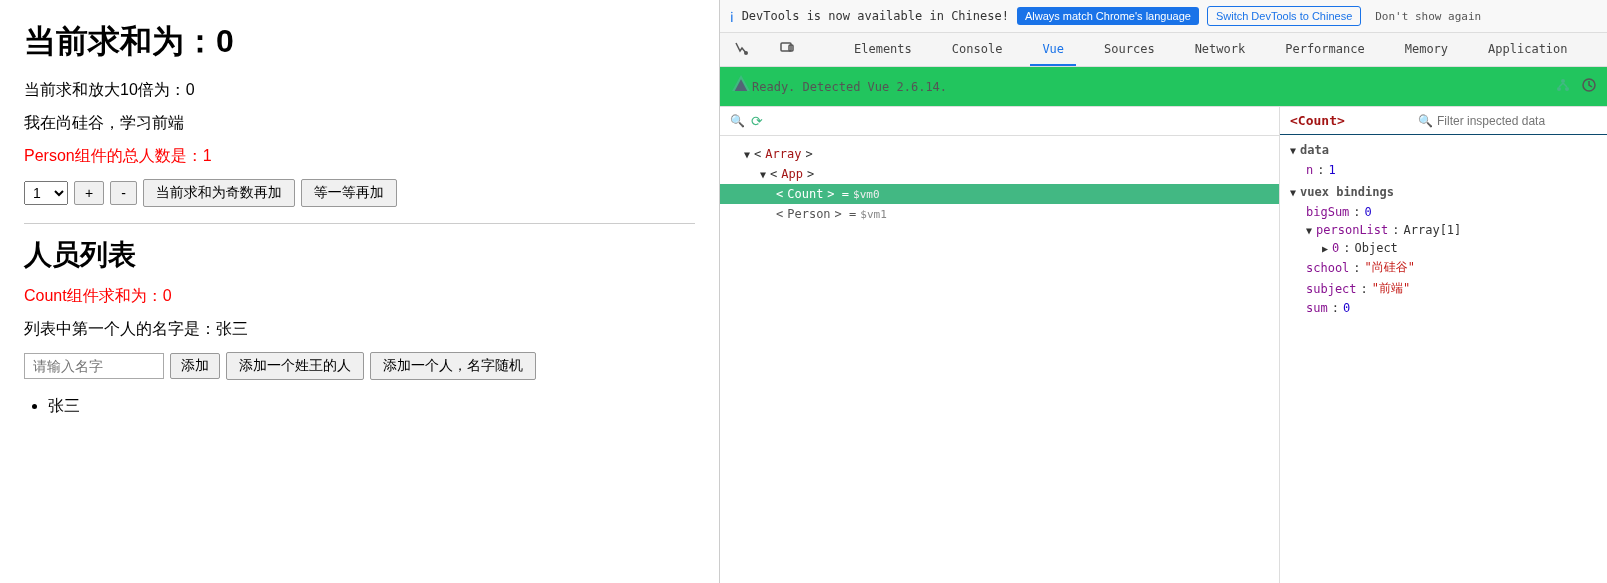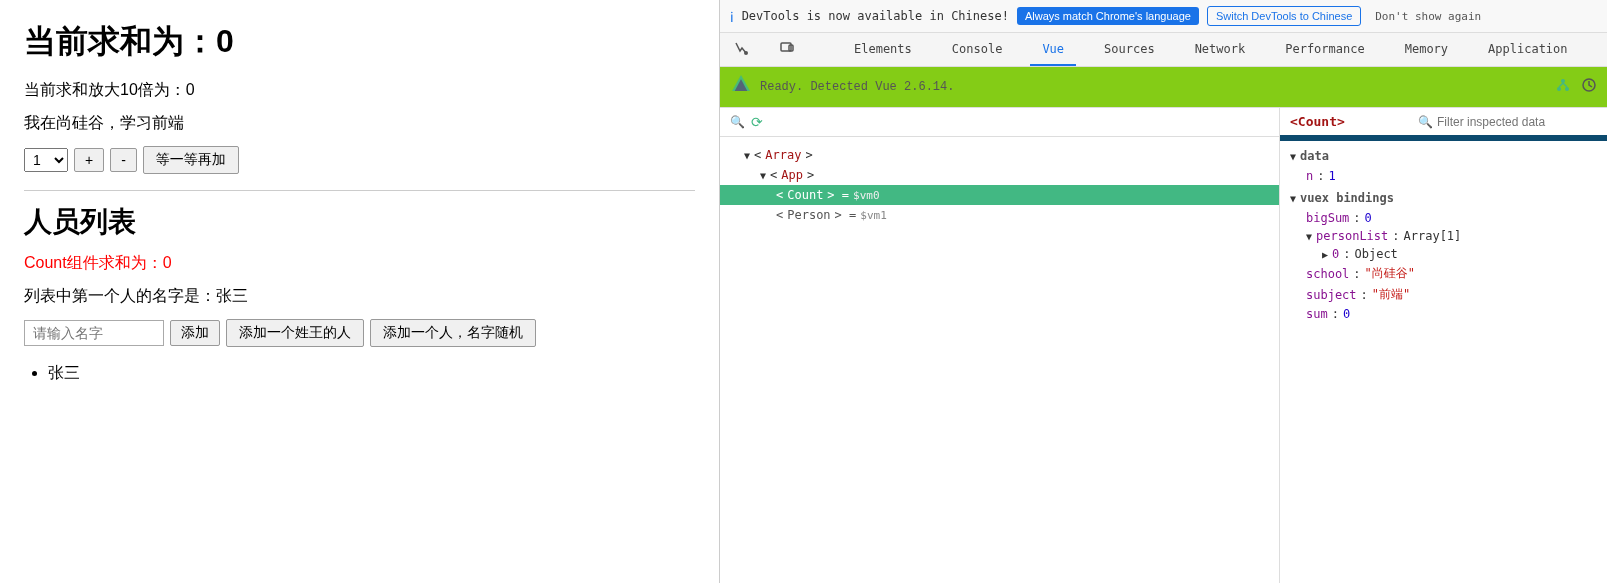--- a/index.html
+++ b/index.html
@@ -173,23 +173,22 @@
       flex: 1;
       overflow: hidden;
     }
 
     
     .vue-header {
       display: flex;
       align-items: center;
       padding: 6px 10px;
       border-bottom: 1px solid #ddd;
-      background: #84cc16;
-      gap: 8px;
-      font-family: Liberation Mono, monospace;
+      background: #22c55e;
+      gap: 0;
     }
     .vue-logo {
       color: #42b883;
       font-size: 20px;
     }
     .vue-ready-text {
       color: #555;
       font-size: 12px;
     }
     .vue-header-actions {
@@ -288,21 +287,21 @@
     .inspector-pane {
       flex: 1;
       display: flex;
       flex-direction: column;
       overflow: hidden;
     }
     .inspector-header {
       display: flex;
       align-items: center;
       padding: 6px 10px;
-      border-bottom: 6px solid #0c4a6e;
+      border-bottom: 1px solid #0c4a6e;
       gap: 3px;
     }
     .inspector-component-name {
       color: #a31515;
       font-size: 13px;
       font-weight: bold;
     }
     .inspector-search {
       margin-left: auto;
       display: flex;
@@ -361,29 +360,31 @@
       color: #333;
     }
   </style>
 </head>
 <body>
 
 <div id="left-panel">
   <div class="main-title">当前求和为：0</div>
   <div class="sub-text">当前求和放大10倍为：0</div>
   <div class="sub-text">我在尚硅谷，学习前端</div>
+  <div class="red-text">Person组件的总人数是：1</div>
 
   <div class="controls-row">
     <select class="num-select">
       <option>1</option>
       <option>2</option>
       <option>3</option>
     </select>
     <button class="ctrl-btn">+</button>
     <button class="ctrl-btn">-</button>
+    <button class="ctrl-btn-long">当前求和为奇数再加</button>
     <button class="ctrl-btn-long">等一等再加</button>
   </div>
 
   <hr class="divider">
 
   <div class="section-title">人员列表</div>
   <div class="red-text">Count组件求和为：0</div>
   <div class="sub-text">列表中第一个人的名字是：张三</div>
 
   <div class="controls-row">

